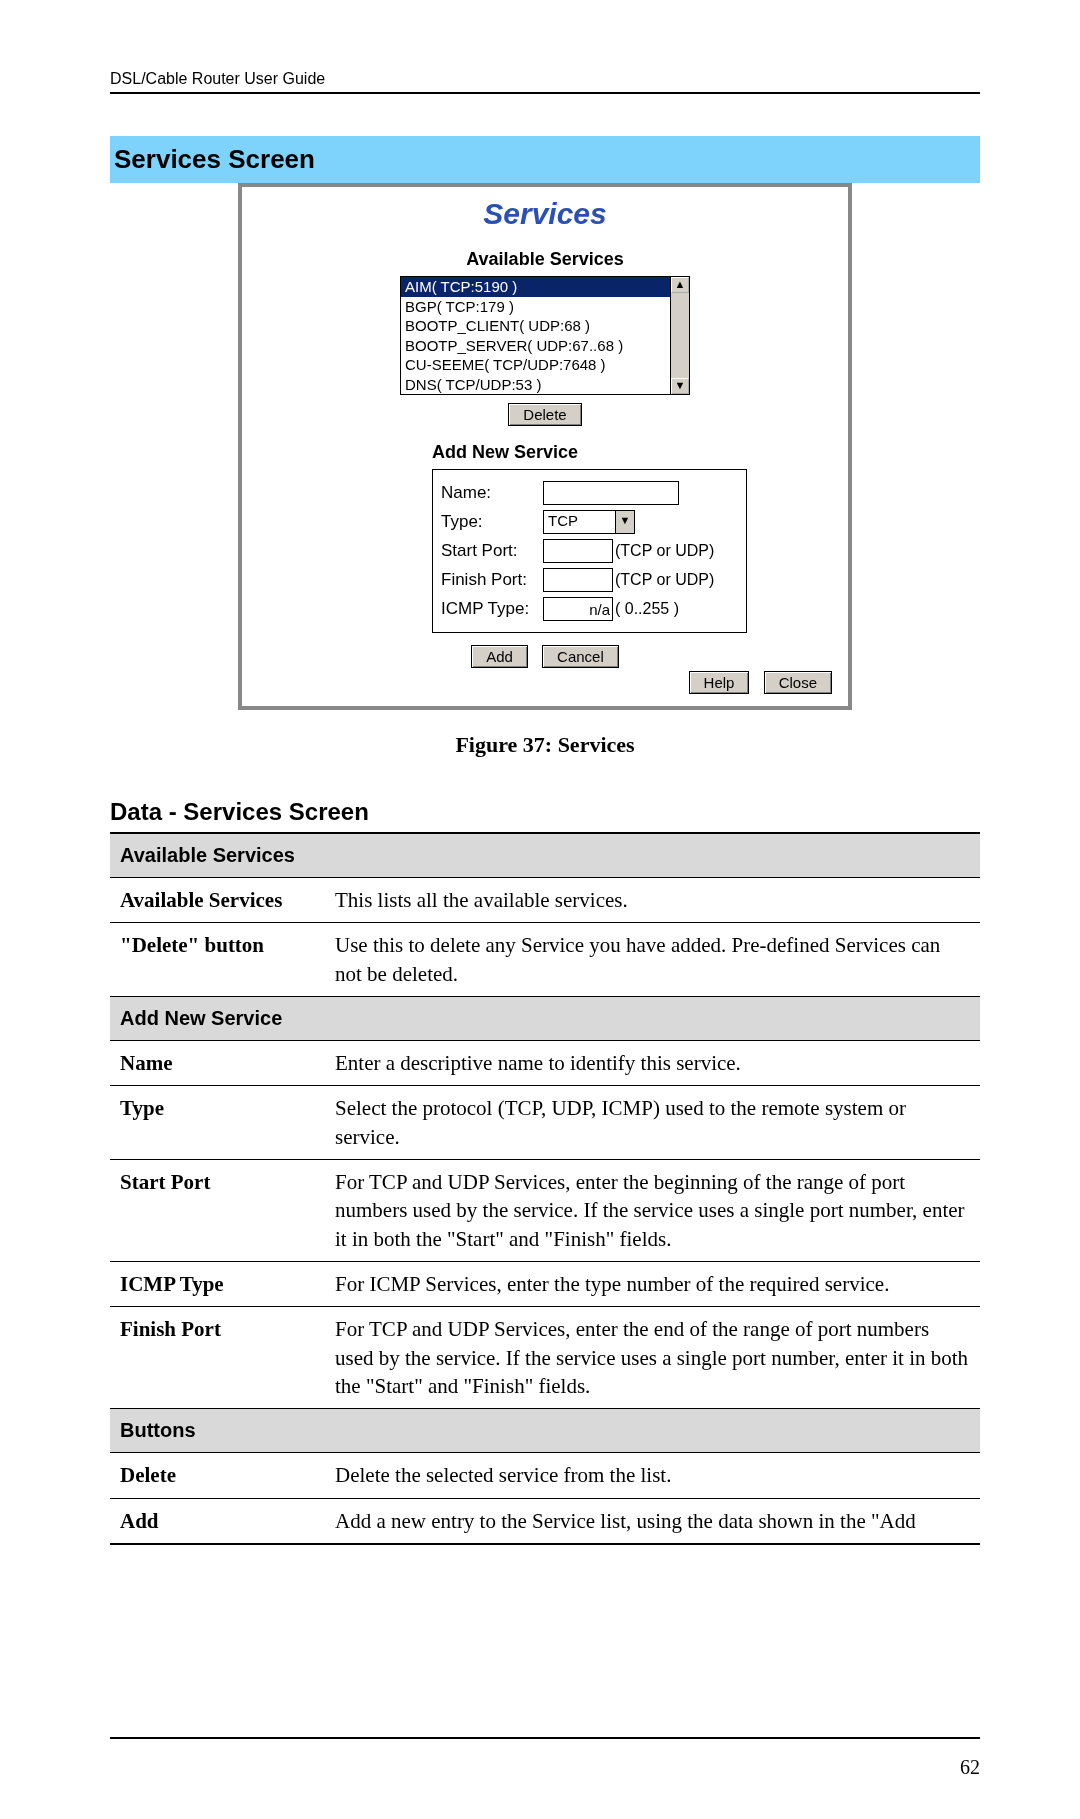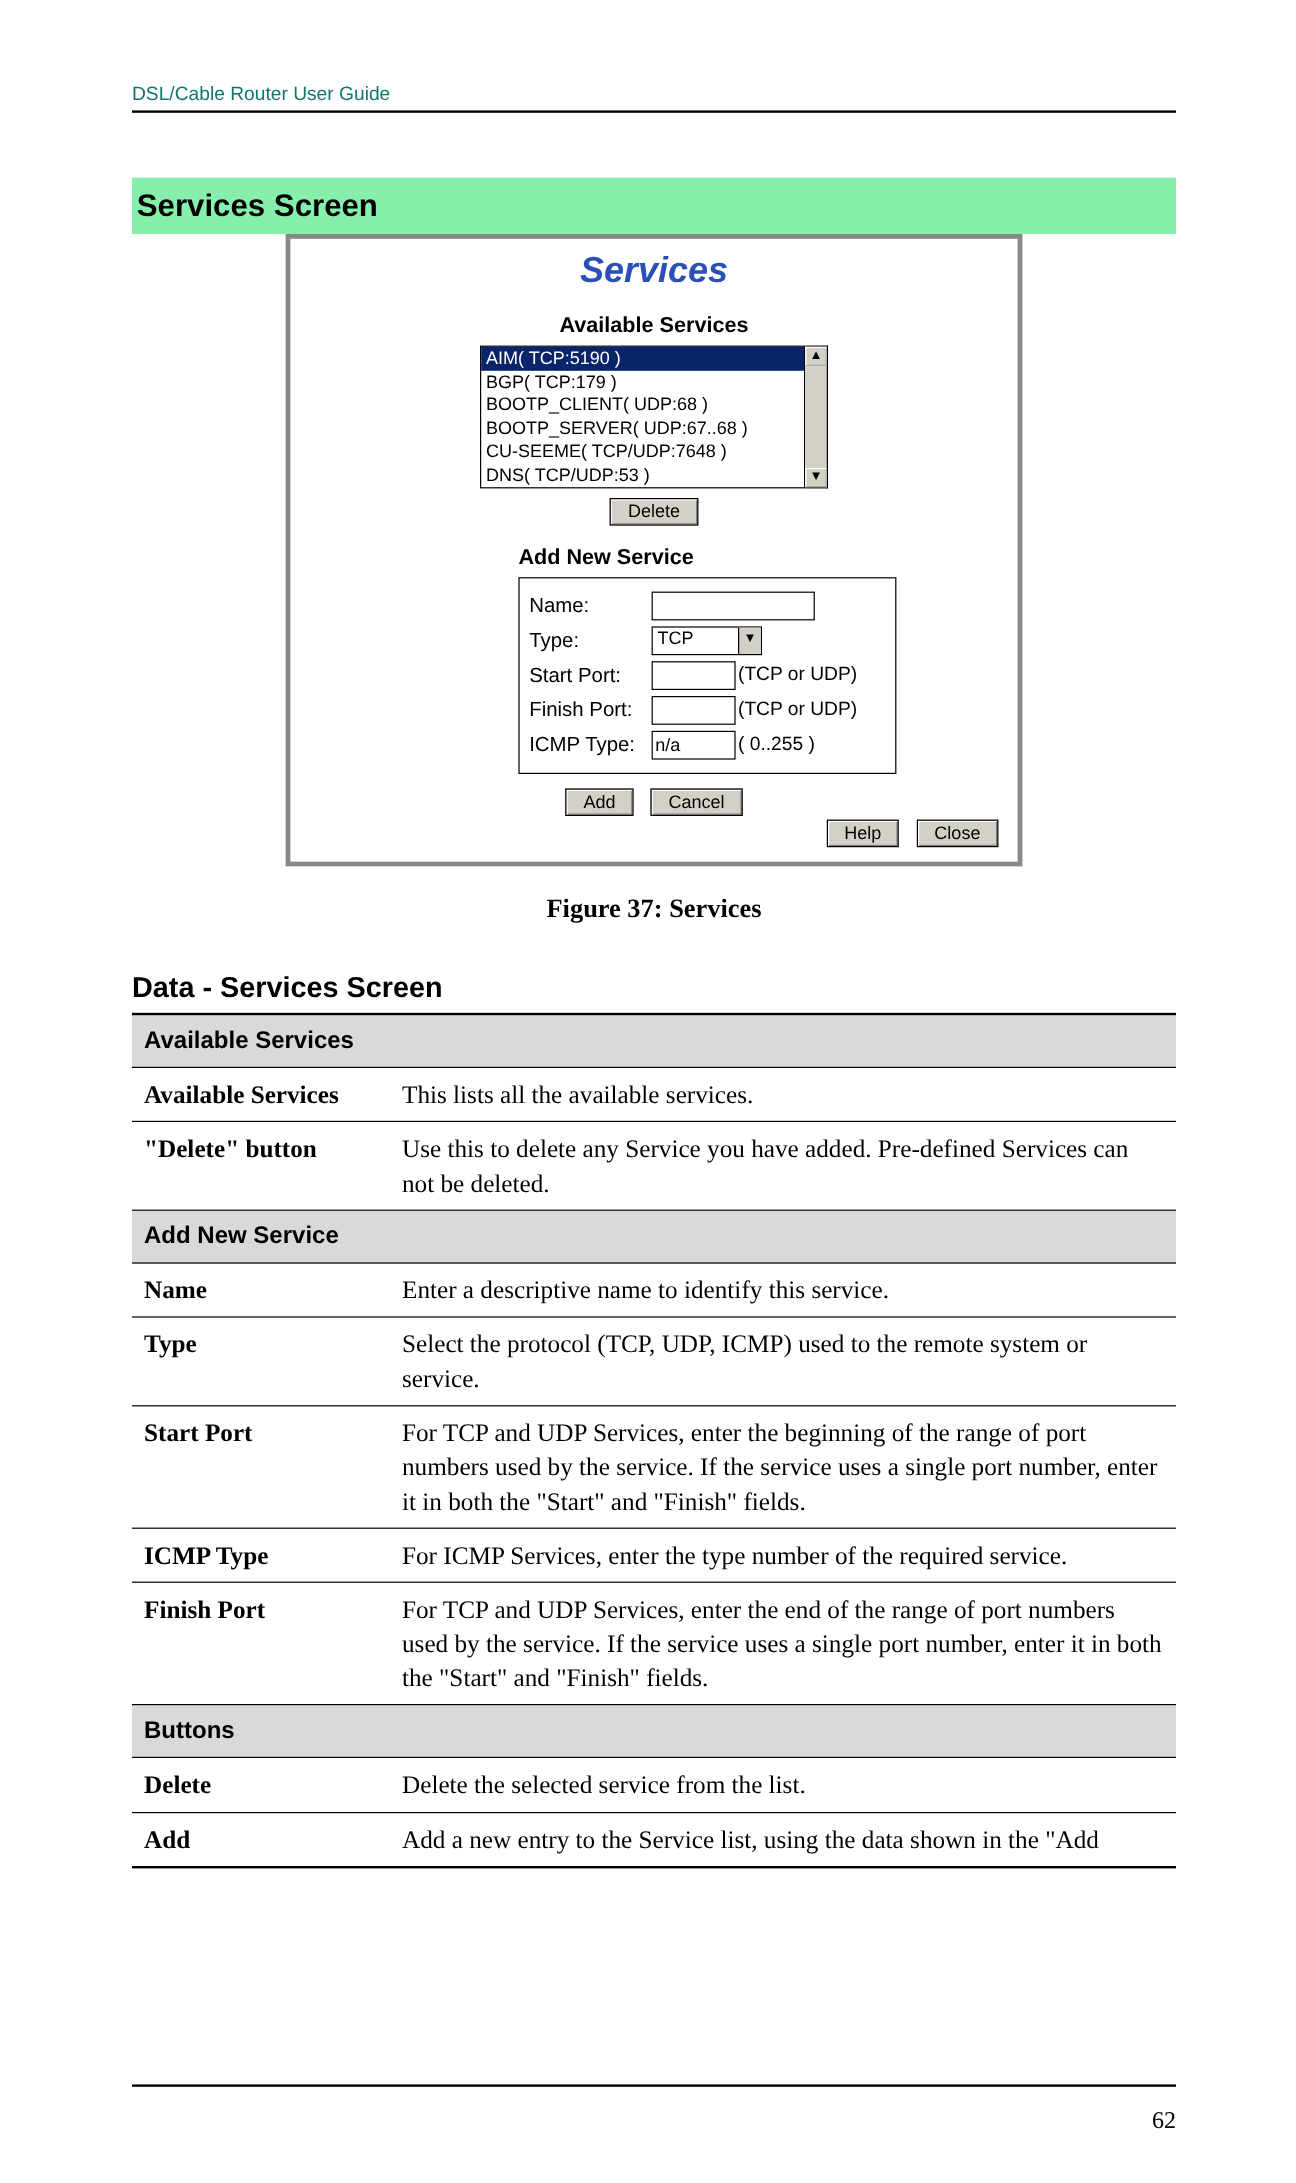--- a/index.html
+++ b/index.html
@@ -13,28 +13,28 @@
     width: 1080px;
     min-height: 1819px;
     box-sizing: border-box;
     margin: 0 auto;
     padding: 70px 100px 60px 110px;
     position: relative;
   }
   .header-line {
     font-family: Arial, Helvetica, sans-serif;
     font-size: 16px;
-    color: #0f766e;
+    color: #000000;
     padding-bottom: 4px;
     border-bottom: 2px solid #000;
-    margin-bottom: 54px;
+    margin-bottom: 42px;
     width: 100%;
   }
   .section-title {
-    background: #86efac;
+    background: #7dd3fc;
     font-family: Arial, Helvetica, sans-serif;
     font-weight: bold;
     font-size: 26px;
     padding: 8px 8px 8px 4px;
     margin: 0;
   }
   .intro-text {
     font-size: 22px;
     margin: 22px 0 30px 0;
     line-height: 1.3;
@@ -150,21 +150,21 @@
     gap: 2px;
   }
   .form-row label { width: 100px; }
   .text-input {
     border: 1px solid #000;
     height: 22px;
     font-family: Arial, Helvetica, sans-serif;
     font-size: 15px;
     padding: 0 2px;
   }
-  .text-input.small { width: 64px; }
+  .text-input.small { width: 64px; text-align: right; }
   .text-input.med { width: 130px; }
   .select-mock {
     border: 1px solid #000;
     height: 22px;
     width: 90px;
     display: inline-flex;
     align-items: stretch;
     font-size: 15px;
     background: #fff;
   }

